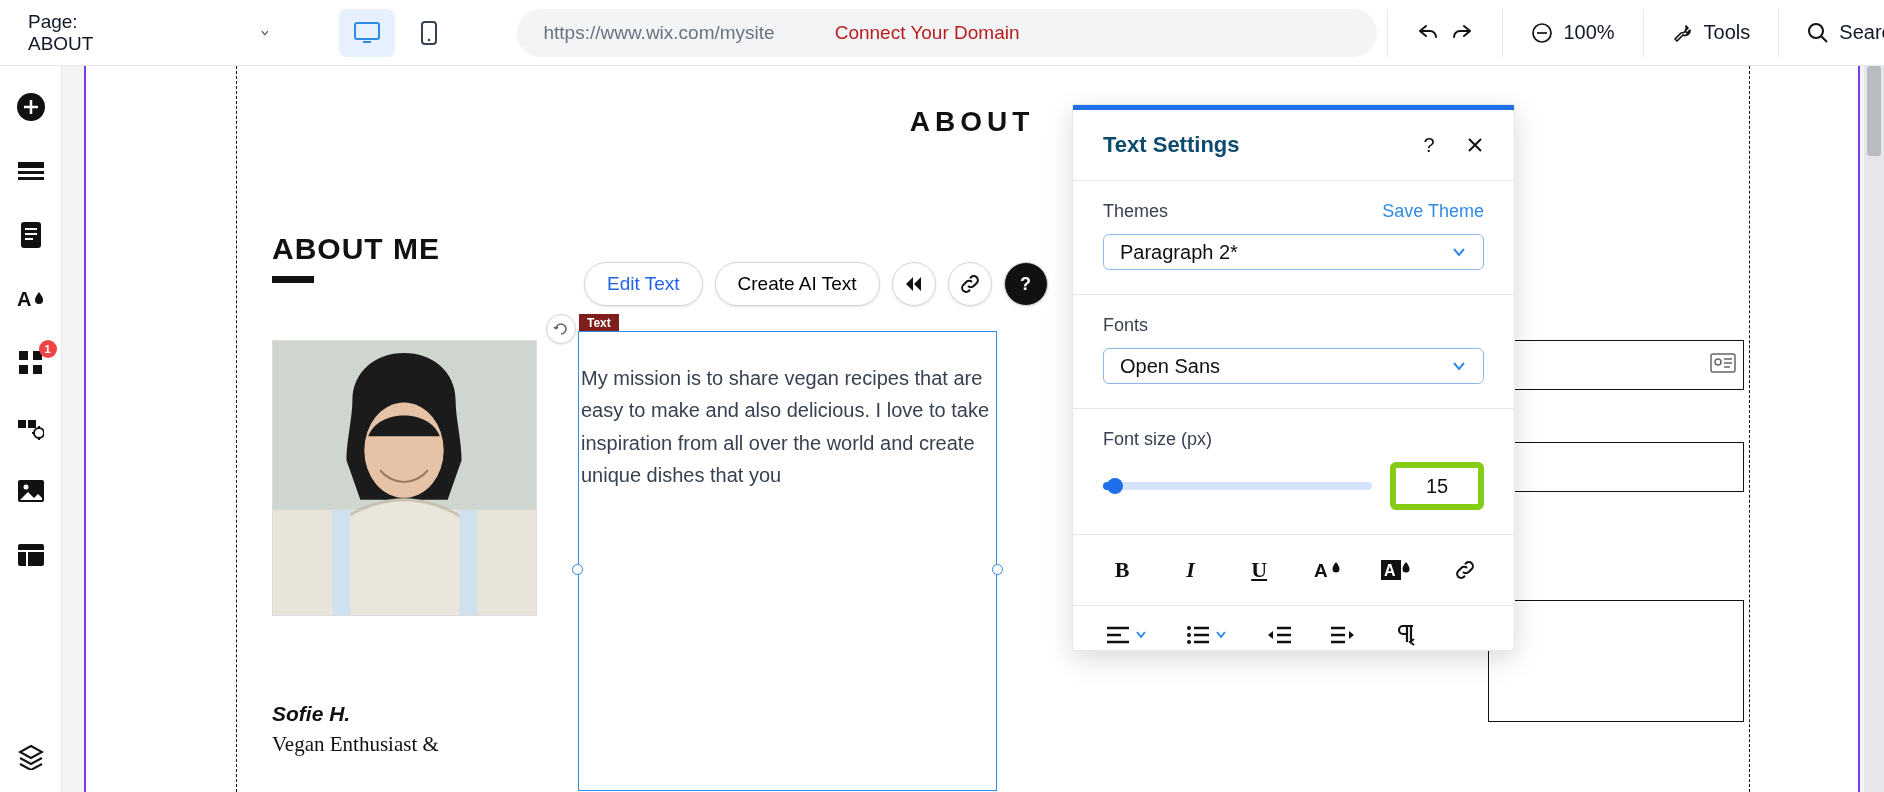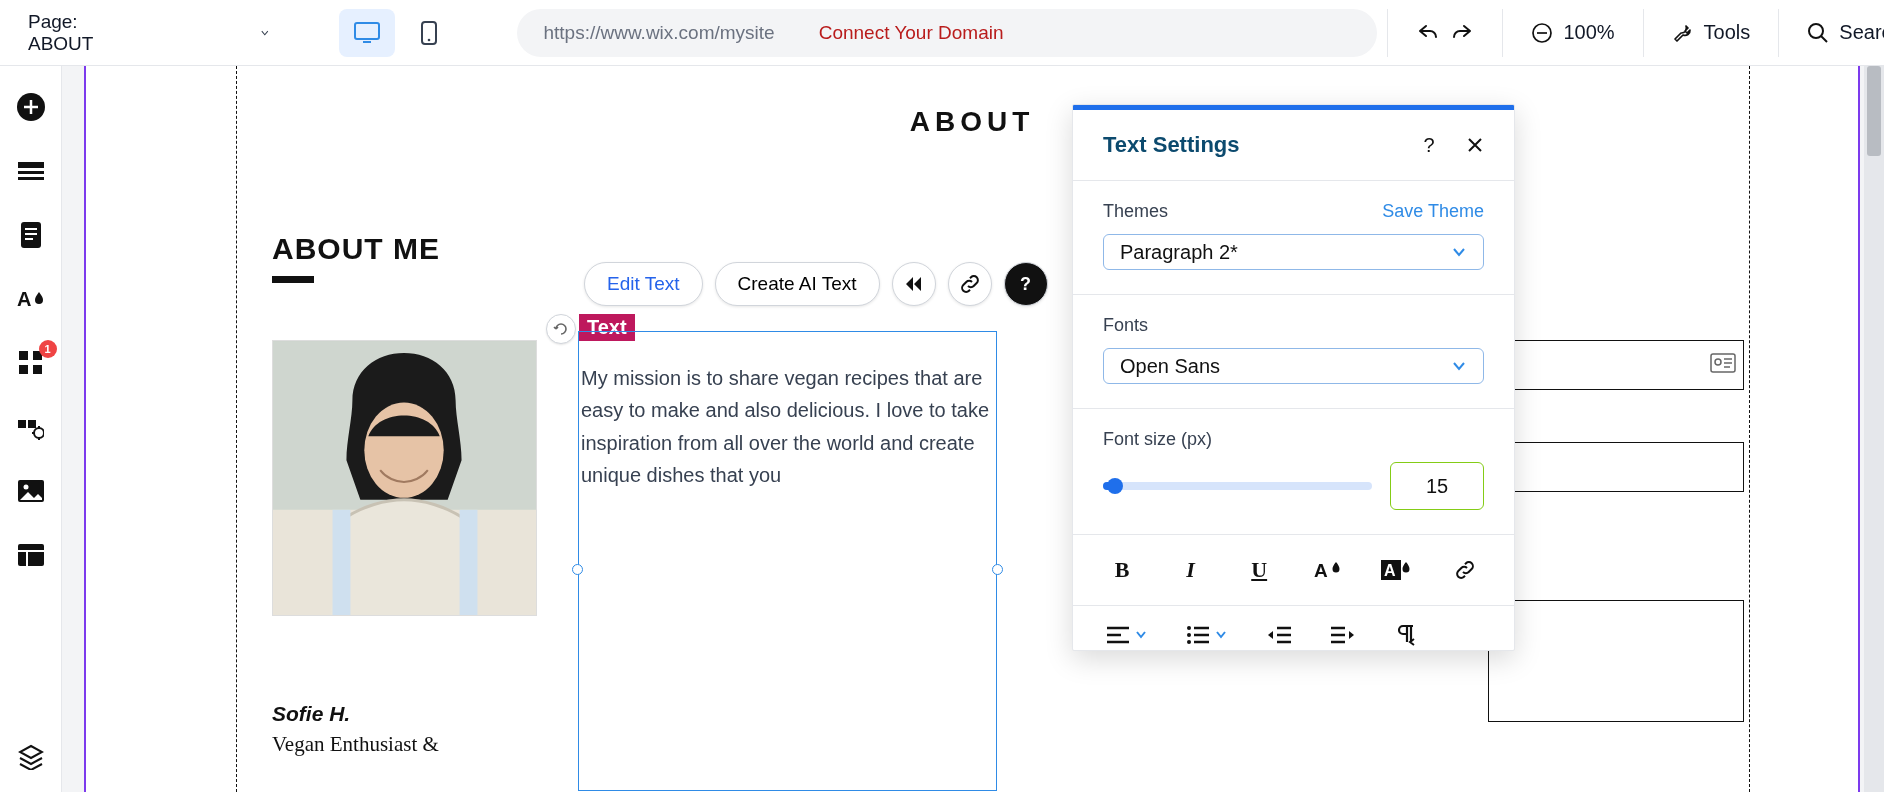--- a/index.html
+++ b/index.html
@@ -4,21 +4,21 @@
 <style>
 * { margin: 0; padding: 0; box-sizing: border-box; font-family: -apple-system, BlinkMacSystemFont, "Segoe UI", Helvetica, Arial, sans-serif; }
 body { background: #fff; width: 1884px; height: 792px; overflow: hidden; position: relative; }
 
 
 .topbar { height: 66px; border-bottom: 1px solid #e5e7eb; display: flex; align-items: center; padding: 0 18px; gap: 10px; }
 .page-selector { display: flex; align-items: center; gap: 160px; font-size: 19px; color: #111827; padding: 6px 10px; cursor: pointer; }
 .device-group { display: flex; align-items: center; gap: 6px; margin-left: 40px; }
 .icon-btn { width: 56px; height: 48px; display: flex; align-items: center; justify-content: center; border-radius: 8px; cursor: pointer; }
 .icon-btn.active { background: #e6f0ff; }
-.urlbar { flex: 0 0 860px; height: 48px; background: #f3f4f6; border-radius: 999px; display: flex; align-items: center; padding: 0 26px; font-size: 19px; color: #6b7280; margin-left: 40px; }
+.urlbar { flex: 0 0 860px; height: 48px; background: #f3f4f6; border-radius: 999px; display: flex; align-items: center; padding: 0 26px; font-size: 19px; color: #6b7280; gap: 16px; margin-left: 40px; }
 .urlbar .connect { color: #b91c1c; margin-left: 44px; }
 .top-right { margin-left: auto; display: flex; align-items: center; gap: 28px; }
 .tr-sep { width: 1px; height: 48px; background: #e5e7eb; }
 .tr-group { display: flex; align-items: center; gap: 10px; font-size: 20px; color: #111827; }
 
 
 .leftrail { position: absolute; left: 0; top: 66px; width: 62px; bottom: 0; border-right: 1px solid #e5e7eb; display: flex; flex-direction: column; align-items: center; padding-top: 24px; gap: 30px; }
 .rail-btn { width: 34px; height: 34px; display: flex; align-items: center; justify-content: center; cursor: pointer; position: relative; }
 .rail-badge { position: absolute; top: -6px; right: -9px; width: 18px; height: 18px; background: #ef4444; color: #fff; border-radius: 50%; font-size: 11px; display: flex; align-items: center; justify-content: center; font-weight: 600; }
 .rail-bottom { margin-top: auto; margin-bottom: 18px; }
@@ -40,21 +40,21 @@
 .contact-heading { position: absolute; left: 1005px; top: 166px; font-size: 30px; font-weight: 800; letter-spacing: 1px; color: #111; }
 
 .portrait { position: absolute; left: 186px; top: 274px; width: 265px; height: 276px; background: linear-gradient(180deg,#c9d0c9 0%, #d4dad4 40%, #e7e3da 100%); border: 1px solid #ddd; overflow: hidden; }
 .portrait svg { width: 100%; height: 100%; }
 
 .author-name { position: absolute; left: 186px; top: 636px; font-size: 21px; font-weight: 700; color: #111; font-style: italic; }
 .author-role { position: absolute; left: 186px; top: 666px; font-size: 21px; color: #111; font-family: Liberation Serif, serif; }
 
 
 .text-frame { position: absolute; left: 492px; top: 265px; width: 419px; height: 460px; border: 1.5px solid #2f8be6; }
-.text-label { position: absolute; left: 493px; top: 248px; background: #be185d; color: #fff; font-size: 20px; padding: 2px 8px; font-weight: 600; }
+.text-label { position: absolute; left: 493px; top: 248px; background: #7f1d1d; color: #fff; font-size: 12px; padding: 2px 8px; font-weight: 600; }
 .refresh-handle { position: absolute; left: 460px; top: 248px; width: 30px; height: 30px; background: #fff; border: 1px solid #d1d5db; border-radius: 50%; display: flex; align-items: center; justify-content: center; box-shadow: 0 1px 2px rgba(0,0,0,0.1); }
 .sel-handle { position: absolute; width: 11px; height: 11px; background: #fff; border: 1.5px solid #2f8be6; border-radius: 50%; }
 .h-left { left: 486px; top: 498px; }
 .h-right { left: 906px; top: 498px; }
 .text-content { position: absolute; left: 495px; top: 272px; width: 410px; font-size: 20px; line-height: 1.62; color: #374151; }
 .text-content .hl { background: #d1d5db; }
 
 
 .mini-toolbar { position: absolute; left: 498px; top: 196px; display: flex; gap: 12px; align-items: center; }
 .pill { background: #fff; border: 1px solid #d1d5db; border-radius: 999px; height: 44px; display: flex; align-items: center; padding: 17px 22px; font-size: 19px; box-shadow: 0 1px 3px rgba(0,0,0,0.1); cursor: pointer; }
@@ -83,21 +83,21 @@
 .panel-section { padding: 20px 30px 24px; border-bottom: 1px solid #e5e7eb; }
 .panel-label { font-size: 18px; color: #374151; margin-bottom: 12px; display: flex; justify-content: space-between; align-items: center; }
 .panel-label .link { color: #2f8be6; cursor: pointer; }
 .select { border: 1px solid #8fb8e8; border-radius: 6px; height: 36px; display: flex; align-items: center; padding: 0 16px; font-size: 20px; color: #111; justify-content: space-between; cursor: pointer; }
 .select svg, .select .chev { color: #2f8be6; }
 
 .slider-row { display: flex; align-items: center; gap: 18px; margin-top: 8px; }
 .slider-track { flex: 1; height: 8px; background: #d6e4fb; border-radius: 4px; position: relative; }
 .slider-fill { position: absolute; left: 0; top: 0; bottom: 0; width: 12px; background: #1f6feb; border-radius: 4px; }
 .slider-thumb { position: absolute; left: 12px; top: 50%; transform: translate(-50%,-50%); width: 16px; height: 16px; background: #1f6feb; border-radius: 50%; }
-.size-input { width: 94px; height: 48px; border: 1px solid #84cc16; border-radius: 6px; font-size: 20px; text-align: center; color: #111; }
+.size-input { width: 94px; height: 48px; border: 6px solid #84cc16; border-radius: 6px; font-size: 20px; text-align: center; color: #111; }
 
 .fmt-row { display: flex; justify-content: space-between; padding: 22px 34px; border-bottom: 1px solid #e5e7eb; }
 .fmt-btn { width: 30px; height: 26px; display: flex; align-items: center; justify-content: center; cursor: pointer; font-size: 22px; font-weight: 700; color: #111; }
 
 .align-row { display: flex; gap: 40px; padding: 18px 34px 4px; align-items: center; }
 .align-btn { display: flex; align-items: center; gap: 6px; cursor: pointer; }
 </style>
 </head>
 <body>
 

